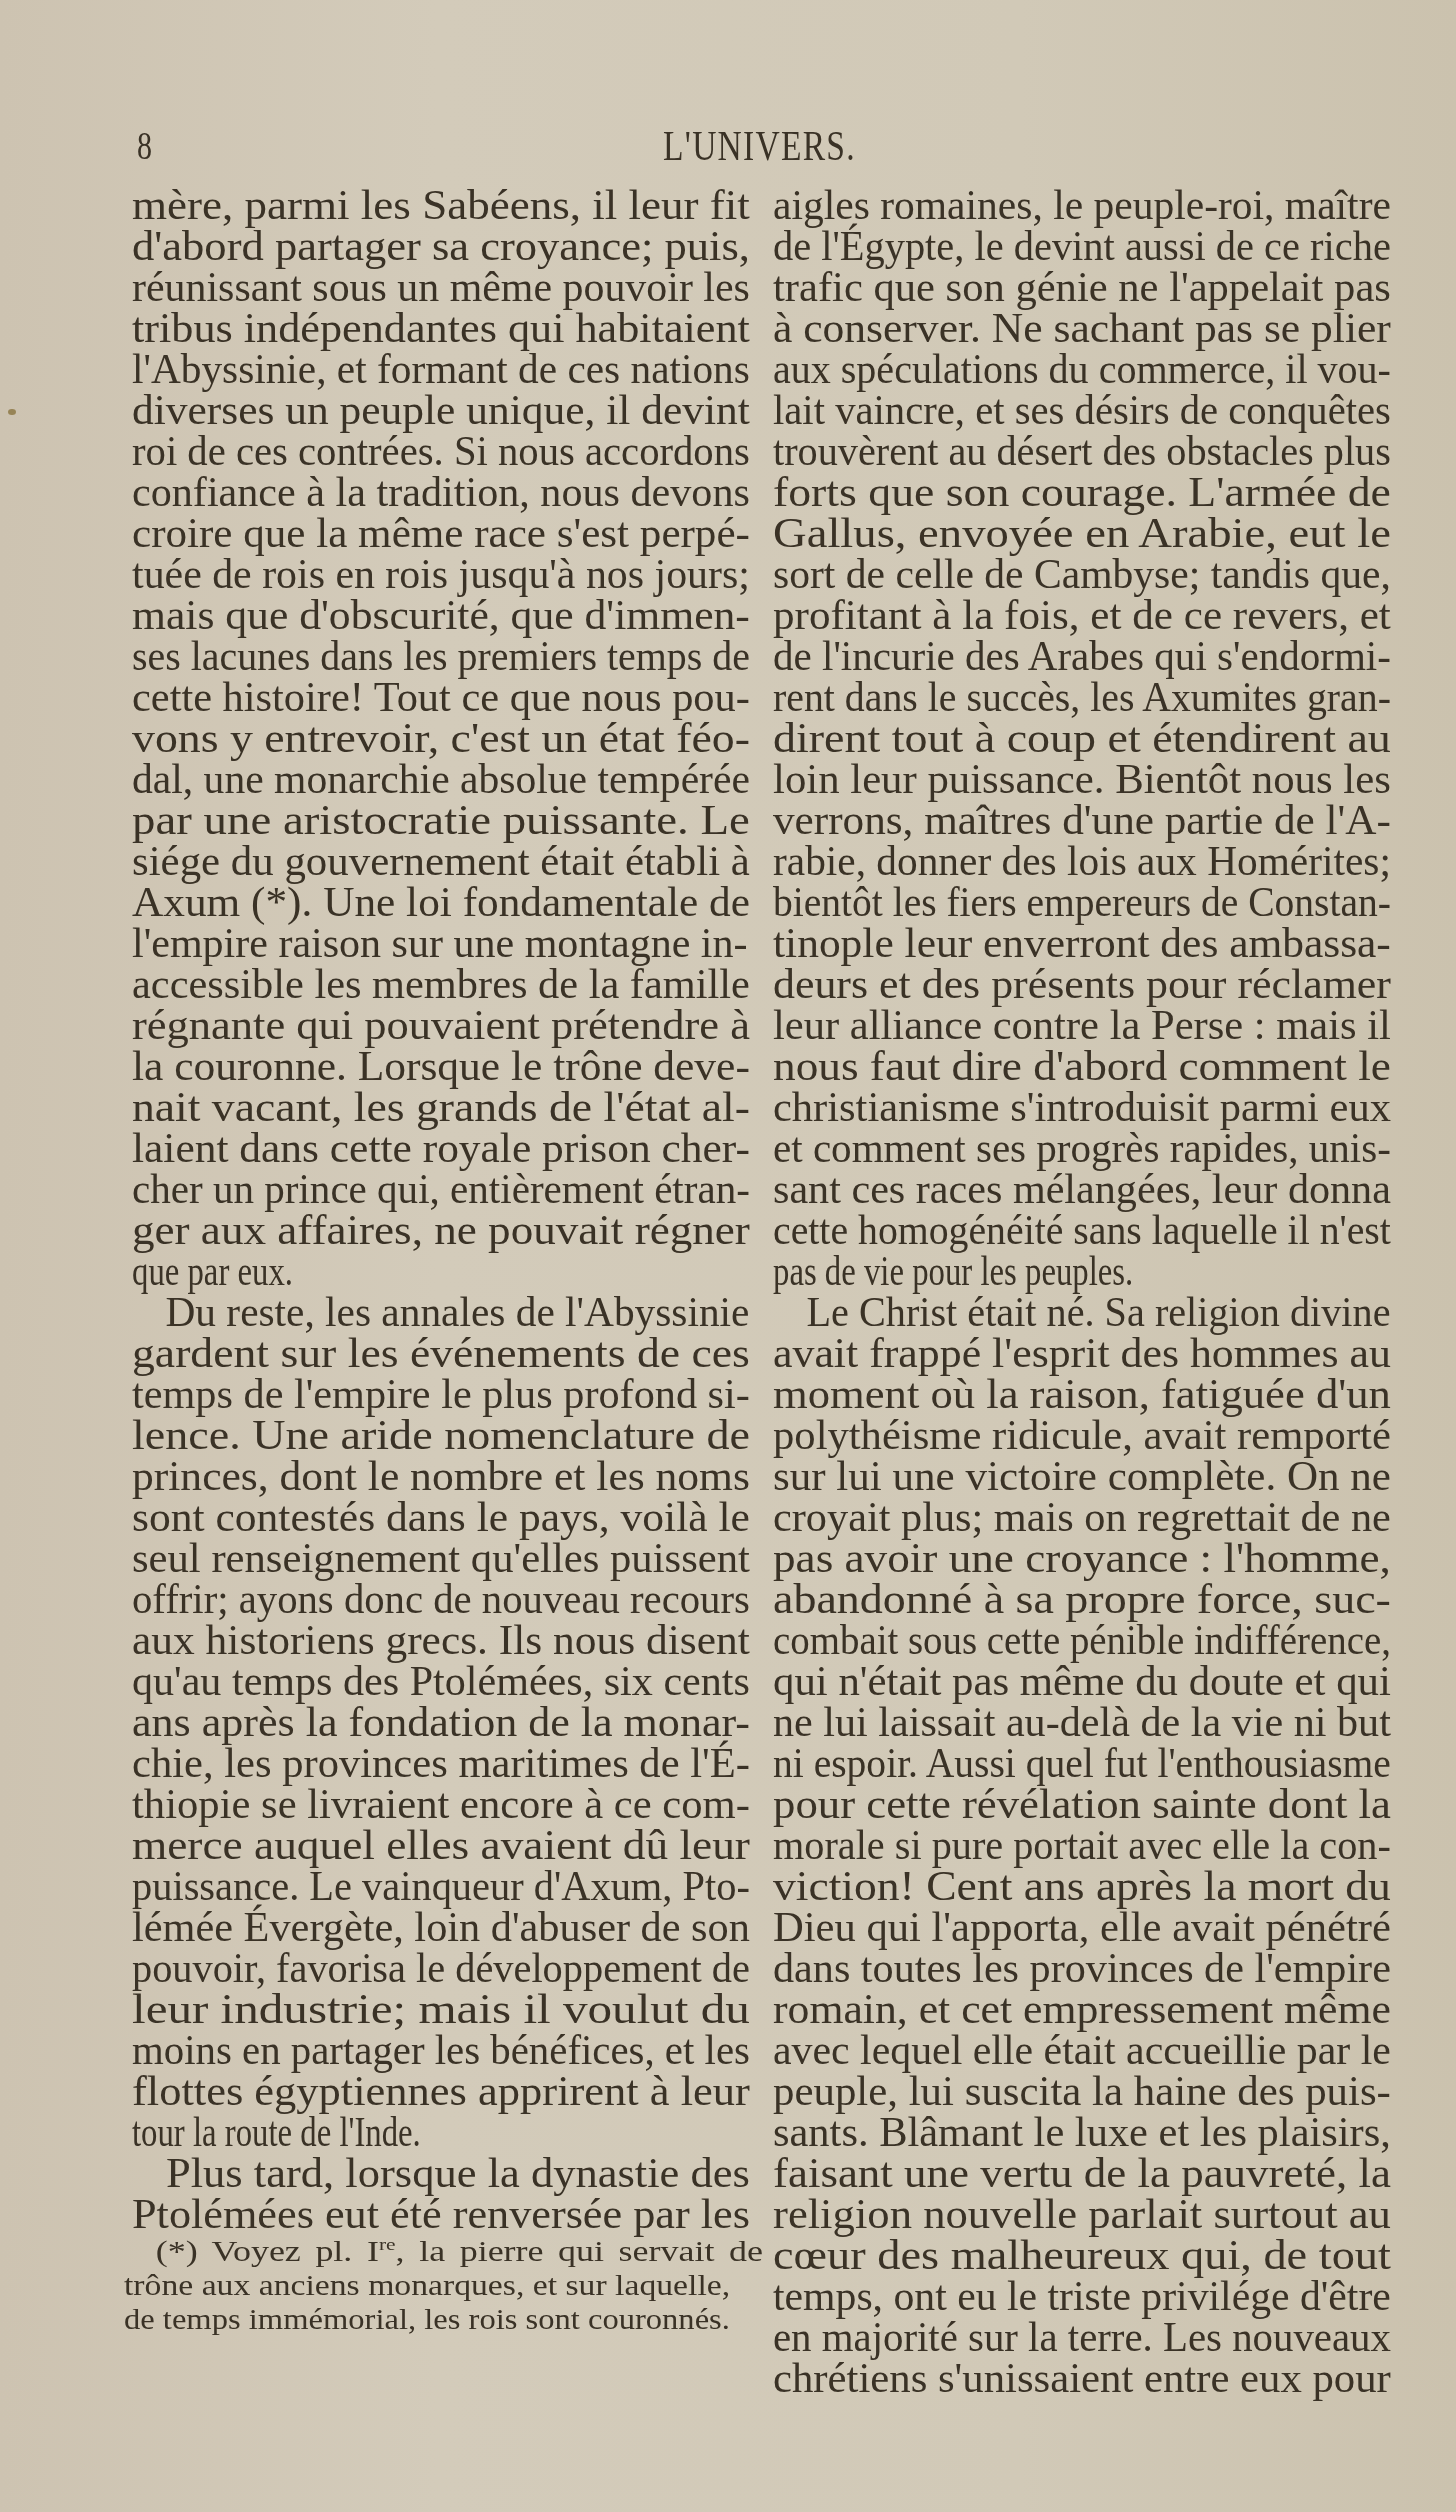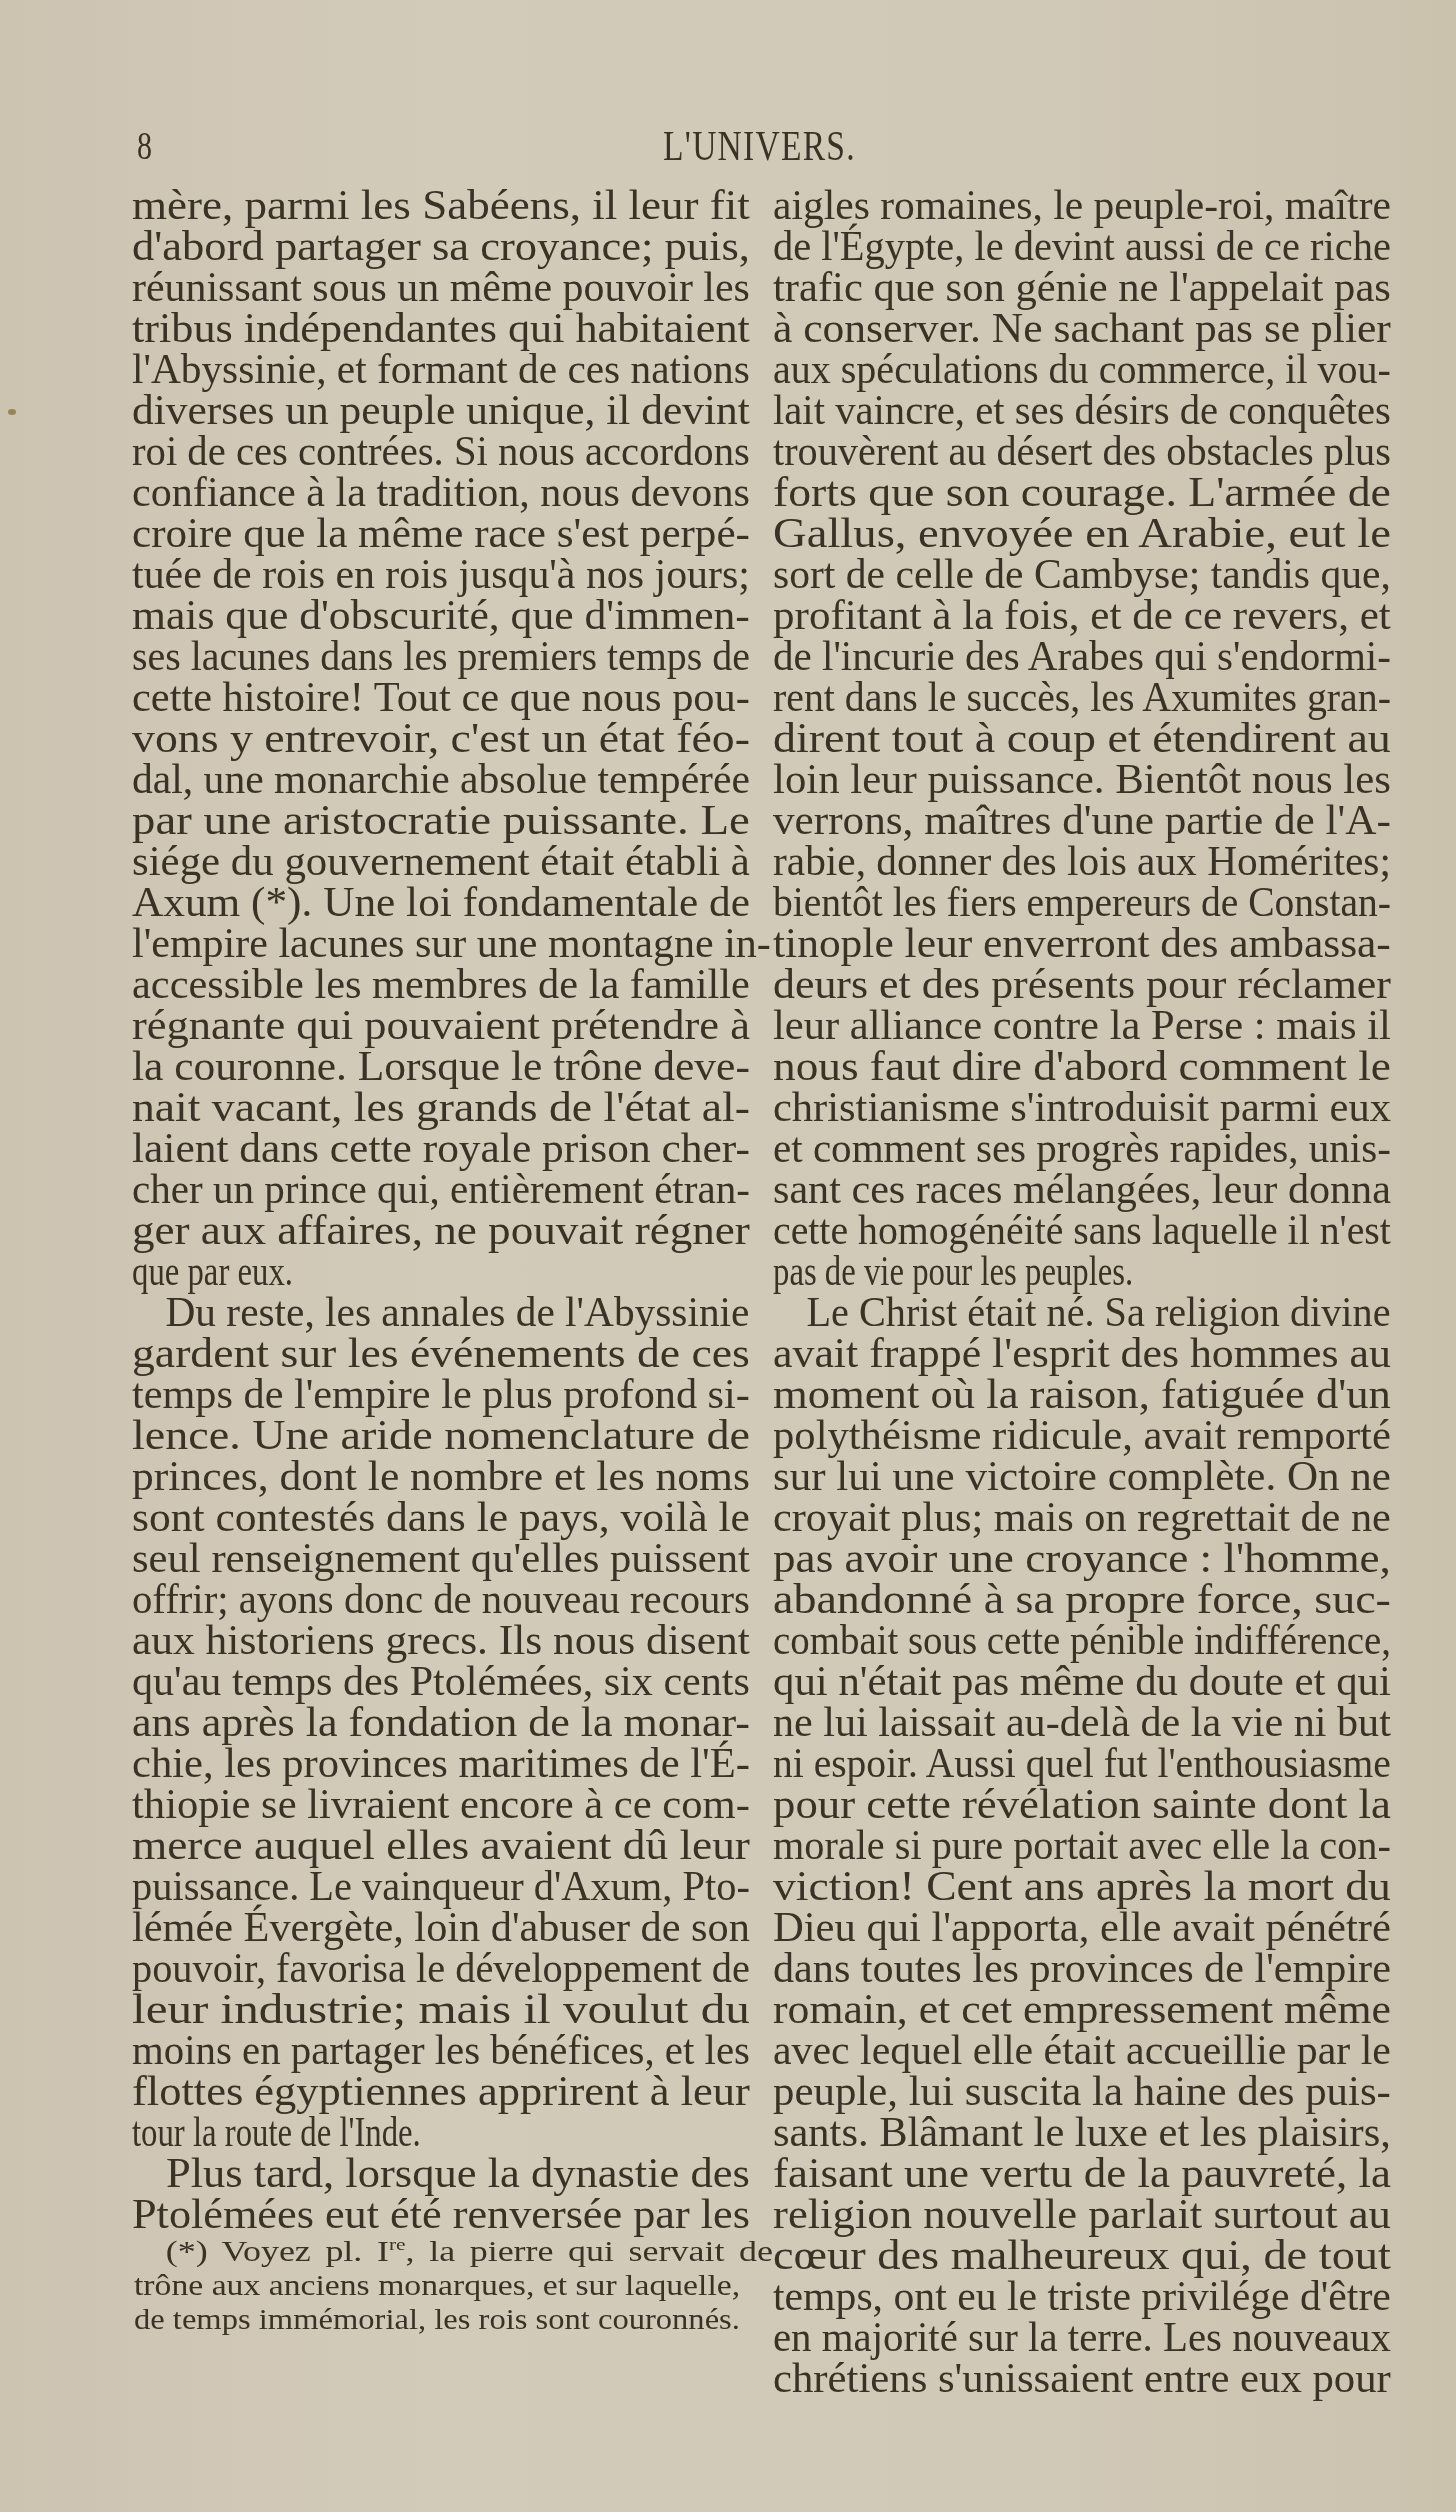--- a/index.html
+++ b/index.html
@@ -64,21 +64,21 @@
     }
     .line.last {
       text-align-last: left;
     }
     .line.indent {
       padding-left: 34px;
       box-sizing: border-box;
     }
     .footnote {
       position: absolute;
-      left: 134px;
+      left: 124px;
       top: 2234px;
       width: 607px;
     }
     .fn-line {
       font-size: 29.5px;
       line-height: 34px;
       height: 34px;
       white-space: nowrap;
       text-align: justify;
       text-align-last: justify;
@@ -119,21 +119,21 @@
     <div class="line" style="transform: scaleX(1.026); width: 595px;">croire que la même race s'est perpé-</div>
     <div class="line" style="transform: scaleX(0.9966); width: 613px;">tuée de rois en rois jusqu'à nos jours;</div>
     <div class="line" style="transform: scaleX(1.0387); width: 588px;">mais que d'obscurité, que d'immen-</div>
     <div class="line" style="transform: scaleX(0.9494); width: 643px;">ses lacunes dans les premiers temps de</div>
     <div class="line" style="transform: scaleX(1.0094); width: 605px;">cette histoire! Tout ce que nous pou-</div>
     <div class="line" style="transform: scaleX(1.09); width: 560px;">vons y entrevoir, c'est un état féo-</div>
     <div class="line" style="transform: scaleX(0.9904); width: 617px;">dal, une monarchie absolue tempérée</div>
     <div class="line" style="transform: scaleX(1.1154); width: 547px;">par une aristocratie puissante. Le</div>
     <div class="line" style="transform: scaleX(1.0208); width: 598px;">siége du gouvernement était établi à</div>
     <div class="line" style="transform: scaleX(1.0307); width: 593px;">Axum (*). Une loi fondamentale de</div>
-    <div class="line" style="transform: scaleX(1.0005); width: 610px;">l'empire lacunes sur une montagne in-</div>
+    <div class="line" style="transform: scaleX(1.0005); width: 610px;">l'empire raison sur une montagne in-</div>
     <div class="line" style="transform: scaleX(1.0092); width: 605px;">accessible les membres de la famille</div>
     <div class="line" style="transform: scaleX(1.0597); width: 576px;">régnante qui pouvaient prétendre à</div>
     <div class="line" style="transform: scaleX(1.0348); width: 590px;">la couronne. Lorsque le trône deve-</div>
     <div class="line" style="transform: scaleX(1.0869); width: 562px;">nait vacant, les grands de l'état al-</div>
     <div class="line" style="transform: scaleX(1.0343); width: 590px;">laient dans cette royale prison cher-</div>
     <div class="line" style="transform: scaleX(0.9776); width: 625px;">cher un prince qui, entièrement étran-</div>
     <div class="line" style="transform: scaleX(1.074); width: 569px;">ger aux affaires, ne pouvait régner</div>
     <div class="line last" style="transform: scaleX(0.78); width: 204px;">que par eux.</div>
     <div class="line indent" style="transform: scaleX(0.9846); width: 620px; padding-left: 34px;">Du reste, les annales de l'Abyssinie</div>
     <div class="line" style="transform: scaleX(1.0879); width: 561px;">gardent sur les événements de ces</div>

